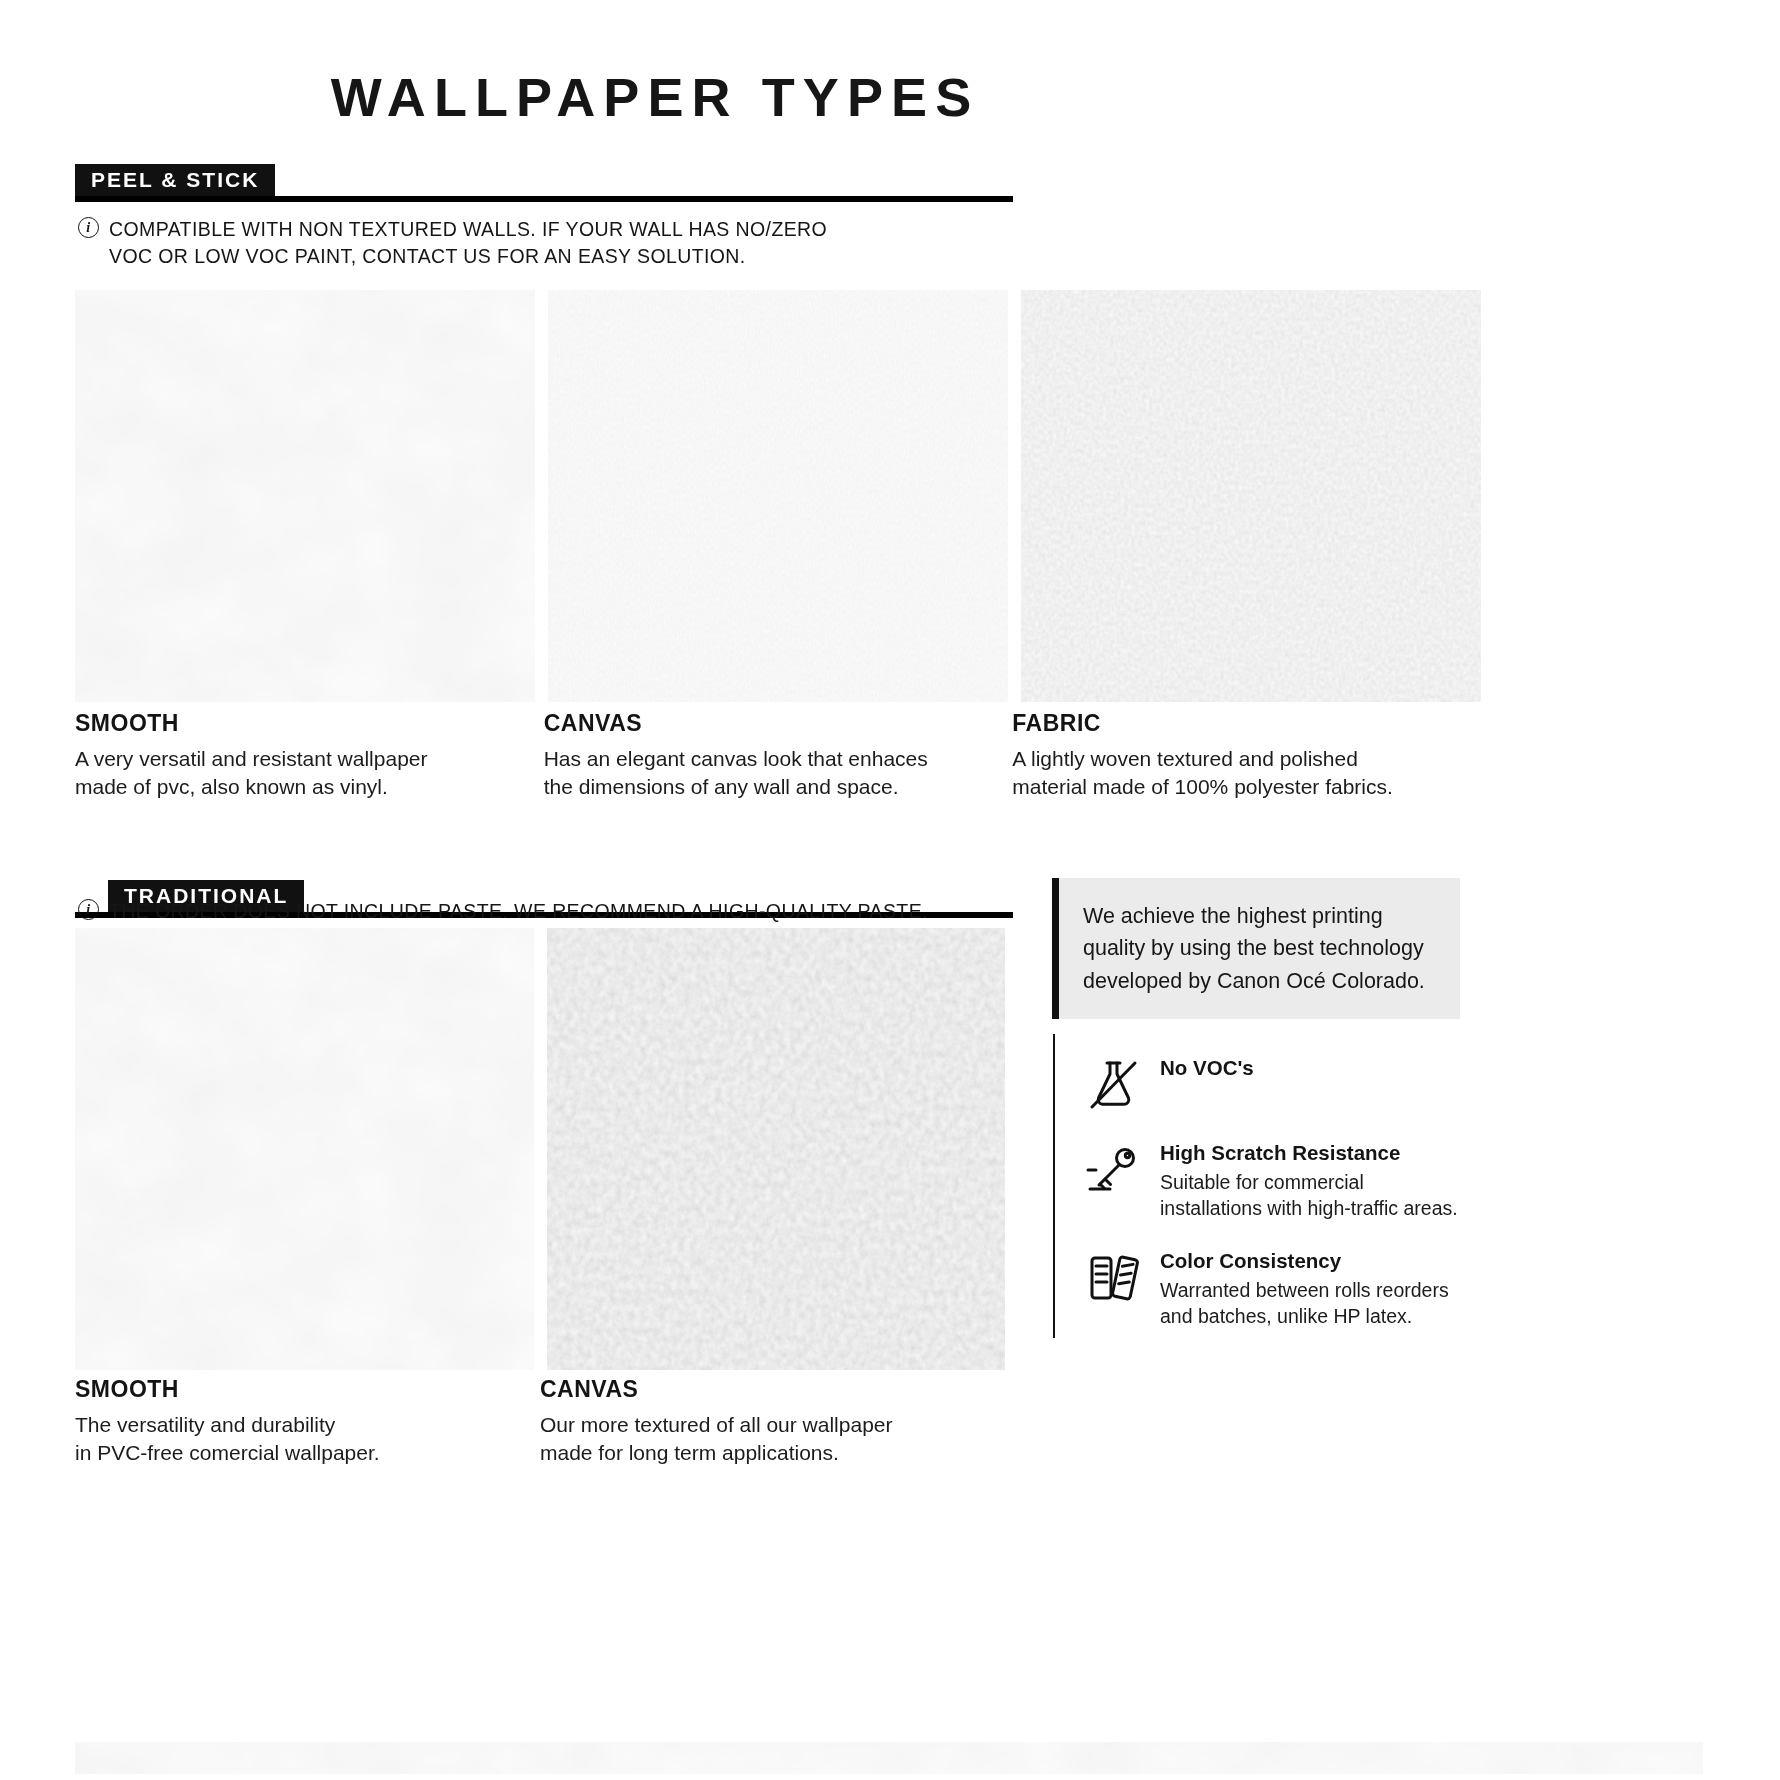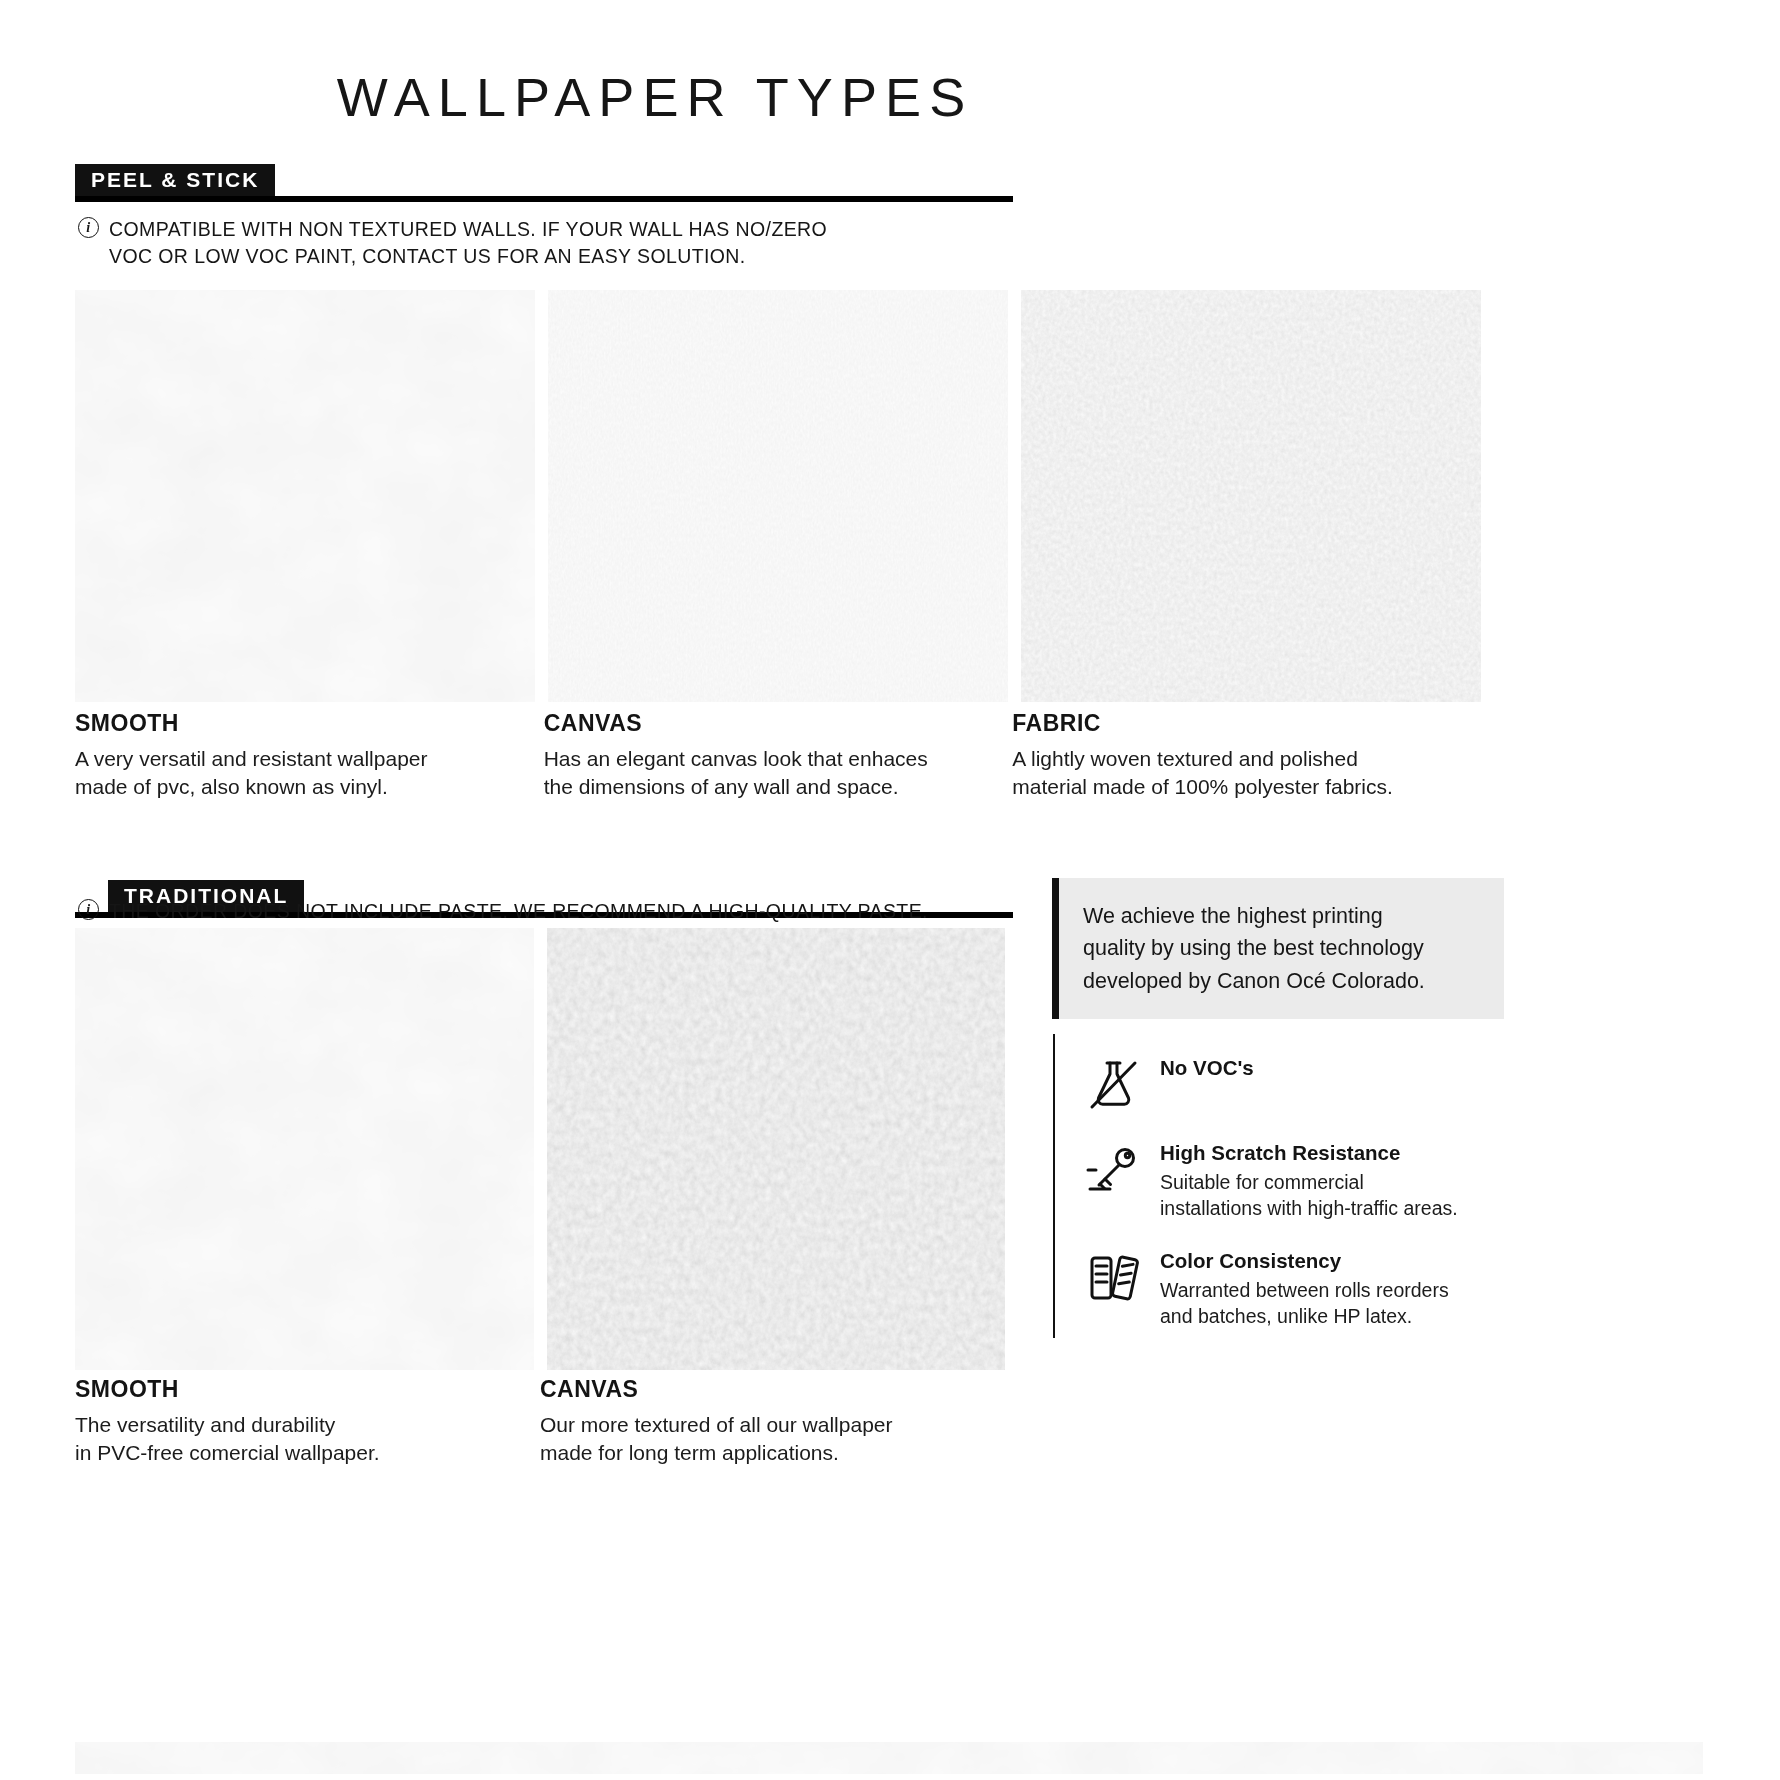--- a/index.html
+++ b/index.html
@@ -1,21 +1,21 @@
 <!DOCTYPE html>
 <html><head>
 <meta charset="utf-8">
 <style>
   * { margin:0; padding:0; box-sizing:border-box; }
   body { background:#ffffff; font-family:"Liberation Sans", sans-serif; color:#111; }
   #page { position:relative; width:1780px; height:1780px; background:#fff; overflow:hidden; }
 
   .page-title {
     position:absolute; left:0; top:66px; width:1310px;
-    text-align:center; font-size:54px; font-weight:400;
+    text-align:center; font-size:54px; font-weight:700;
     letter-spacing:0.15em; color:#161616;
   }
 
   .sec-header {
     position:absolute; left:75px; width:938px; height:38px;
     border-bottom:6px solid #000000; display:flex; align-items:stretch;
   }
   .sec-header.s1 { top:164px; }
   .sec-header.s2 { top:880px;padding-left:33px; }
   .sec-label {
@@ -44,21 +44,21 @@
   .swatch svg { display:block; width:100%; height:100%; }
 
   .caption-row { position:absolute; display:flex; }
   .caption-row.c1 { left:75px; top:710px; width:1406px; }
   .caption-row.c2 { left:75px; top:1376px; width:930px; }
   .caption { flex:1; }
   .caption .name { font-size:23px; font-weight:700; letter-spacing:0.5px; margin-bottom:8px; color:#141414; }
   .caption .desc { font-size:21px; line-height:1.33; color:#1c1c1c; }
 
   .quality-box {
-    position:absolute; left:1052px; top:878px; width:452px;
+    position:absolute; left:1052px; top:878px; width:408px;
     background:#ebebeb; border-left:7px solid #111;
     padding:22px 24px; font-size:21.5px; line-height:1.5; color:#161616;
   }
 
   .features-line { position:absolute; left:1053px; top:1034px; width:2px; height:304px; background:#111; }
 
   .features { position:absolute; left:1084px; top:1056px; width:440px; display:flex; flex-direction:column; gap:27px; }
   .feature { display:flex; gap:18px; }
   .feature-icon { flex:0 0 58px; width:58px; height:58px; }
   .feature-icon svg { display:block; width:58px; height:58px; }

